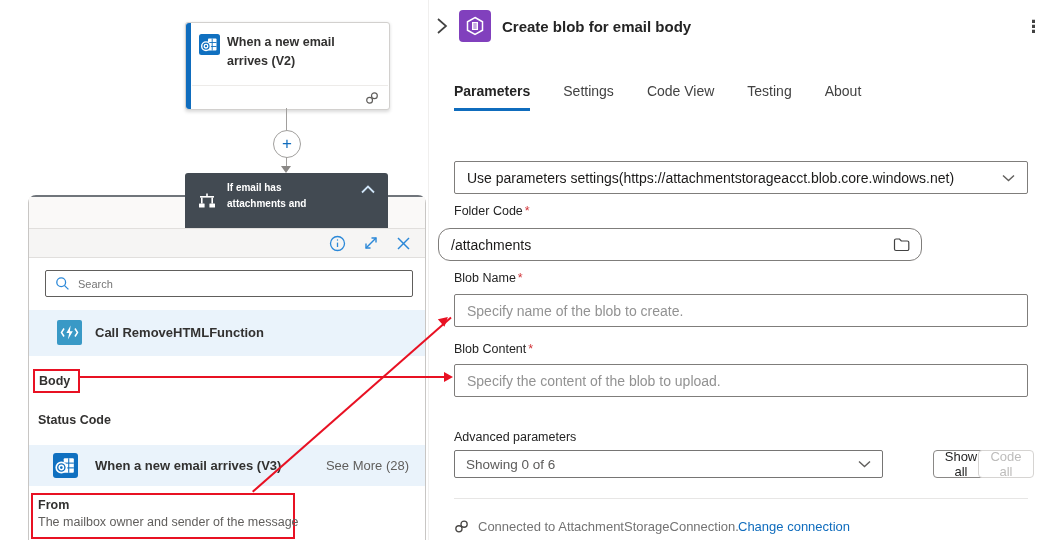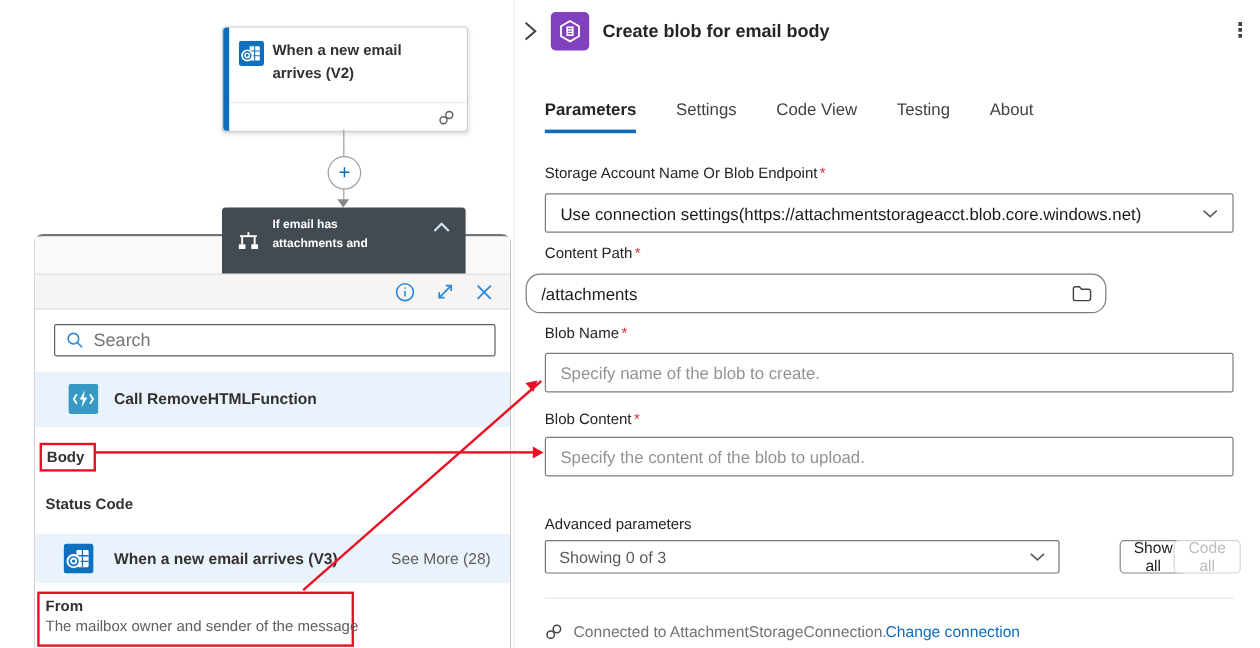--- a/index.html
+++ b/index.html
@@ -81,21 +81,21 @@
       </span>
     </div>
 
     <div class="abs" style="left:16px;top:73px;width:368px;height:27px;border:1px solid #605e5c;border-radius:2px;background:#fff;display:flex;align-items:center;box-sizing:border-box;">
       <span style="margin-left:9px;">
         <svg width="15" height="15" viewBox="0 0 15 15" fill="none" stroke="#2b88d8" stroke-width="1.3">
           <circle cx="6.2" cy="6.2" r="4.4"></circle>
             <line x1="9.6" y1="9.6" x2="13.4" y2="13.4"></line>
         </svg>
       </span>
-      <input type="text" style="border: none; outline: none; flex: 1 1 0%; font-family: inherit; font-size: 15px; color: rgb(50, 49, 48); padding: 0px 8px; background: transparent;" placeholder="Search">
+      <input type="text" style="border: none; outline: none; flex: 1 1 0%; font-family: inherit; font-size: 11px; color: rgb(50, 49, 48); padding: 0px 8px; background: transparent;" placeholder="Search">
     </div>
 
     <div class="abs rowhl" style="left:0;top:113px;width:100%;height:46px;">
       <span class="abs" style="left:28px;top:10px;">
         <svg width="25" height="25" viewBox="0 0 25 25">
           <rect width="25" height="25" rx="2" fill="#3999c6"></rect>
           <polyline points="7,8.5 4.5,12.5 7,16.5" fill="none" stroke="#fff" stroke-width="1.5"></polyline>
           <polyline points="18,8.5 20.5,12.5 18,16.5" fill="none" stroke="#fff" stroke-width="1.5"></polyline>
           <polygon points="13.6,5.5 9.4,13 12.2,13 10.9,19.5 15.8,11.3 12.9,11.3" fill="#fff"></polygon>
         </svg>
@@ -173,34 +173,31 @@
     <span class="abs" style="right:8px;top:16px;font-size:17px;color:#424242;font-weight:700;">⋮</span>
 
     <div class="abs" style="left:25px;top:83px;display:flex;gap:33px;">
       <span class="tab active">Parameters</span>
       <span class="tab">Settings</span>
       <span class="tab">Code View</span>
       <span class="tab">Testing</span>
       <span class="tab">About</span>
     </div>
 
-    <div class="abs lbl" style="left:25px;top:137px;">
-      <span>Storage Account Name Or Blob Endpoint</span><span class="req">*</span>
-    </div>
     <div class="abs inputbox" style="left:25px;top:161px;width:574px;height:33px;">
-      <span style="font-size:14px;color:#1b1a19;padding:0 12px;white-space:nowrap;overflow:hidden;flex:1;">Use connection settings(https://attachmentstorageacct.blob.core.windows.net)</span>
+      <span style="font-size:14px;color:#1b1a19;padding:0 12px;white-space:nowrap;overflow:hidden;flex:1;">Use parameters settings(https://attachmentstorageacct.blob.core.windows.net)</span>
       <span style="margin-right:12px;">
         <svg width="13" height="8" viewBox="0 0 13 8" fill="none" stroke="#605e5c" stroke-width="1.4">
             <polyline points="1,1.5 6.5,6.5 12,1.5"></polyline>
           </svg>
       </span>
     </div>
 
     <div class="abs lbl" style="left:25px;top:204px;">
-      <span>Content Path</span><span class="req">*</span>
+      <span>Folder Code</span><span class="req">*</span>
     </div>
     <div class="abs inputbox" style="left:9px;top:228px;width:484px;height:33px;border-radius:12px;">
       <input type="text" value="/attachments" style="">
       <span style="margin-right:11px;">
         <svg width="17" height="15" viewBox="0 0 17 15" fill="none" stroke="#424242" stroke-width="1.2">
           <path d="M1.5 3.5 a1.5 1.5 0 0 1 1.5 -1.5 h3.5 l1.8 2 h6 a1.5 1.5 0 0 1 1.5 1.5 v6.5 a1.5 1.5 0 0 1 -1.5 1.5 h-11.3 a1.5 1.5 0 0 1 -1.5 -1.5 z"></path>
         </svg>
       </span>
     </div>
 
@@ -213,21 +210,21 @@
 
     <div class="abs lbl" style="left:25px;top:342px;">
       <span>Blob Content</span><span class="req">*</span>
     </div>
     <div class="abs inputbox" style="left:25px;top:364px;width:574px;height:33px;">
       <input type="text" placeholder="Specify the content of the blob to upload." style="">
     </div>
 
     <div class="abs lbl" style="left:25px;top:430px;">Advanced parameters</div>
     <div class="abs inputbox" style="left:25px;top:450px;width:429px;height:28px;border-color:#767574;">
-      <span style="font-size:13.5px;color:#5c5b5a;padding:0 11px;flex:1;">Showing 0 of 3</span>
+      <span style="font-size:13.5px;color:#5c5b5a;padding:0 11px;flex:1;">Showing 0 of 6</span>
       <span style="margin-right:11px;">
         <svg width="13" height="8" viewBox="0 0 13 8" fill="none" stroke="#605e5c" stroke-width="1.4">
             <polyline points="1,1.5 6.5,6.5 12,1.5"></polyline>
           </svg>
       </span>
     </div>
     <button class="abs btn" style="left:467px;top:450px;width:56px;height:28px;border:1px solid #8a8886;color:#242424;margin-left:37px;">Show all</button>
     <button class="abs btn" style="left:549px;top:450px;width:56px;height:28px;border:1px solid #d6d4d2;color:#bdbcbb;">Code all</button>
 
     <div class="abs" style="left:25px;top:498px;width:574px;height:1px;background:#e7e6e5;"></div>

